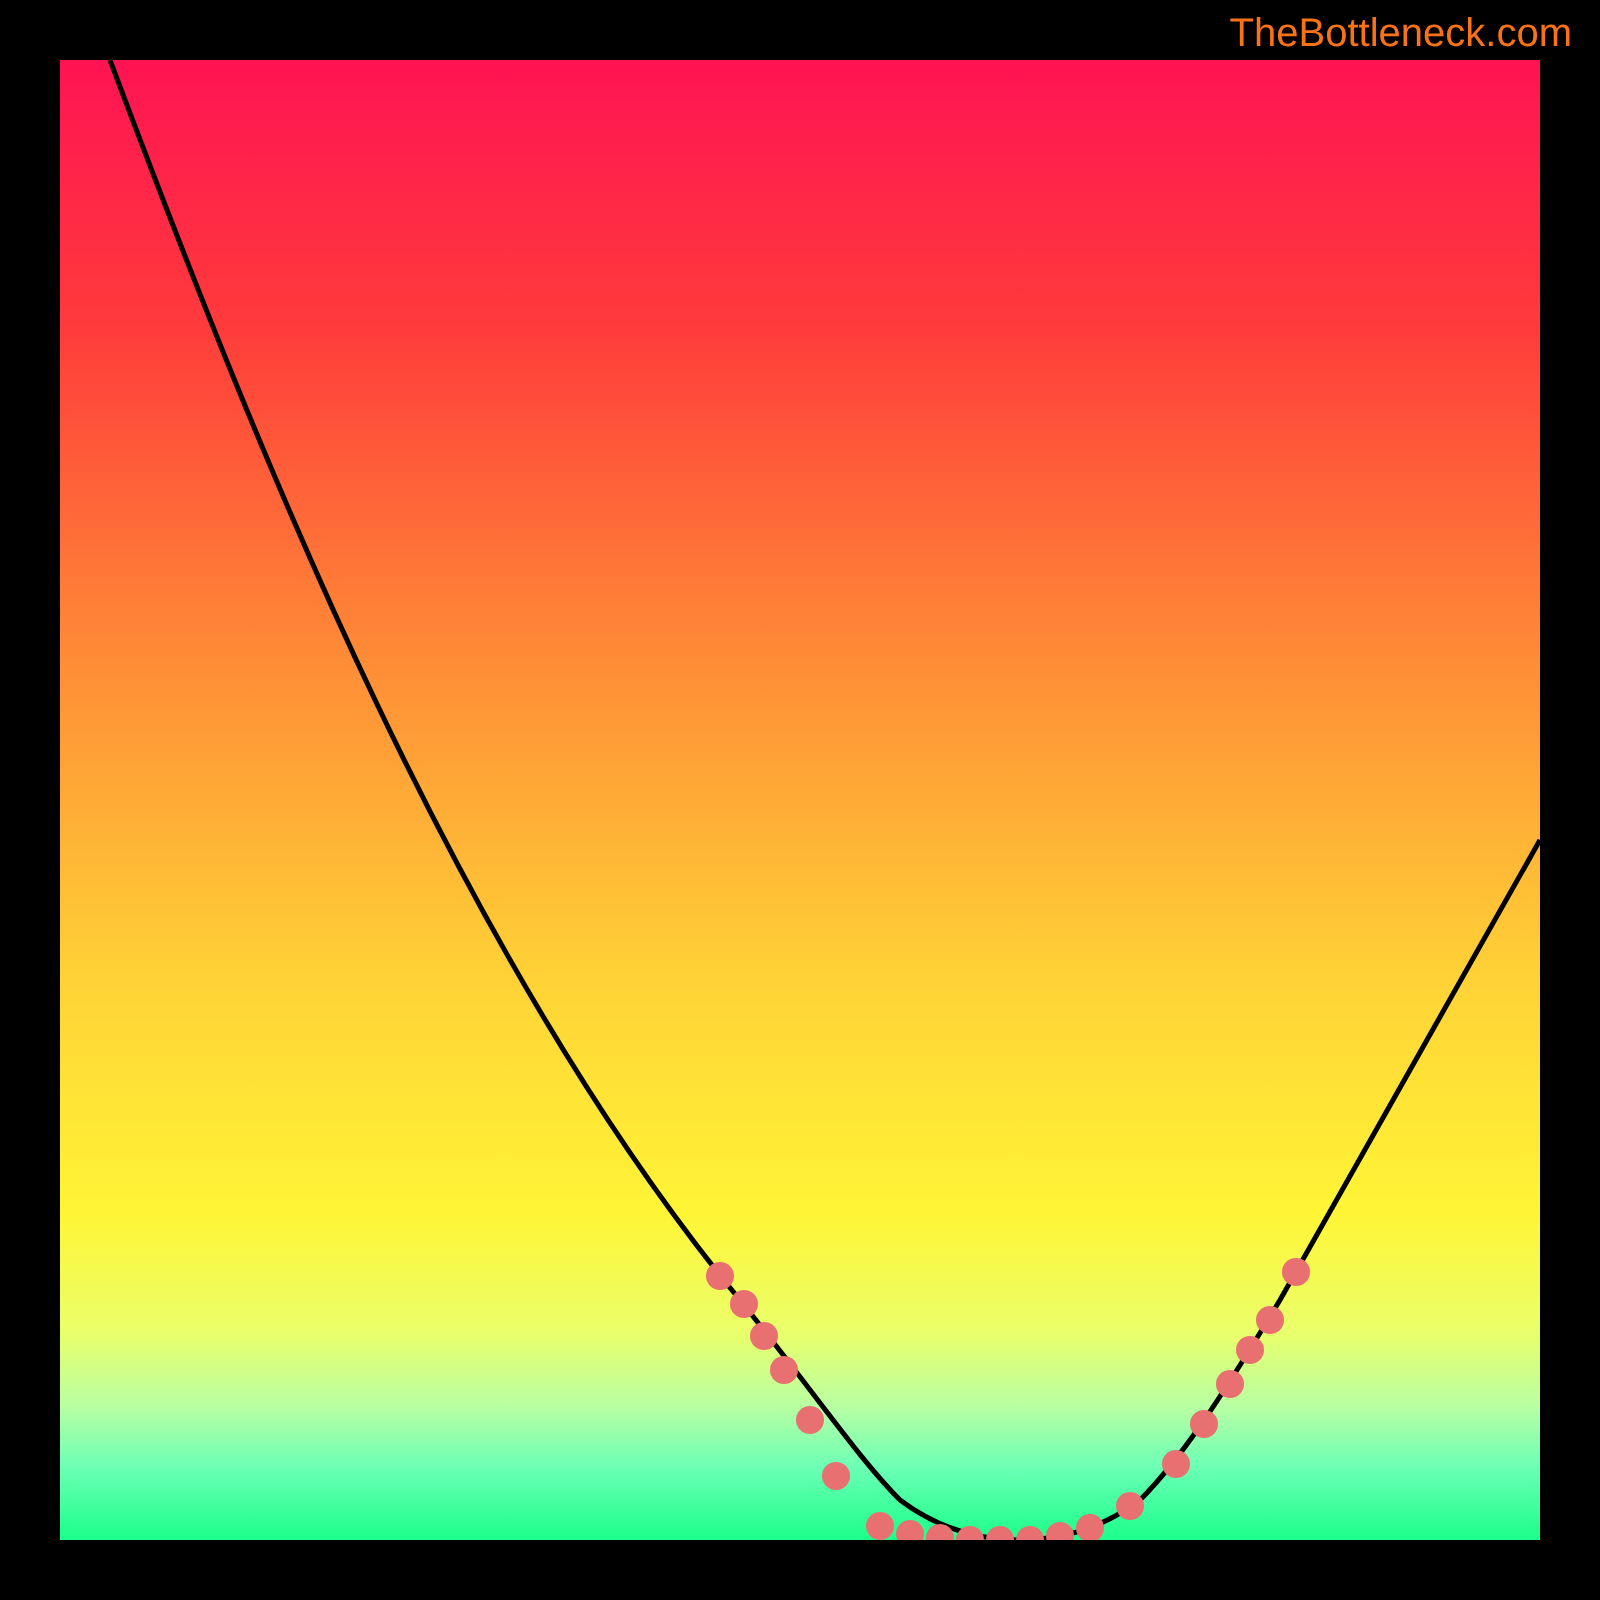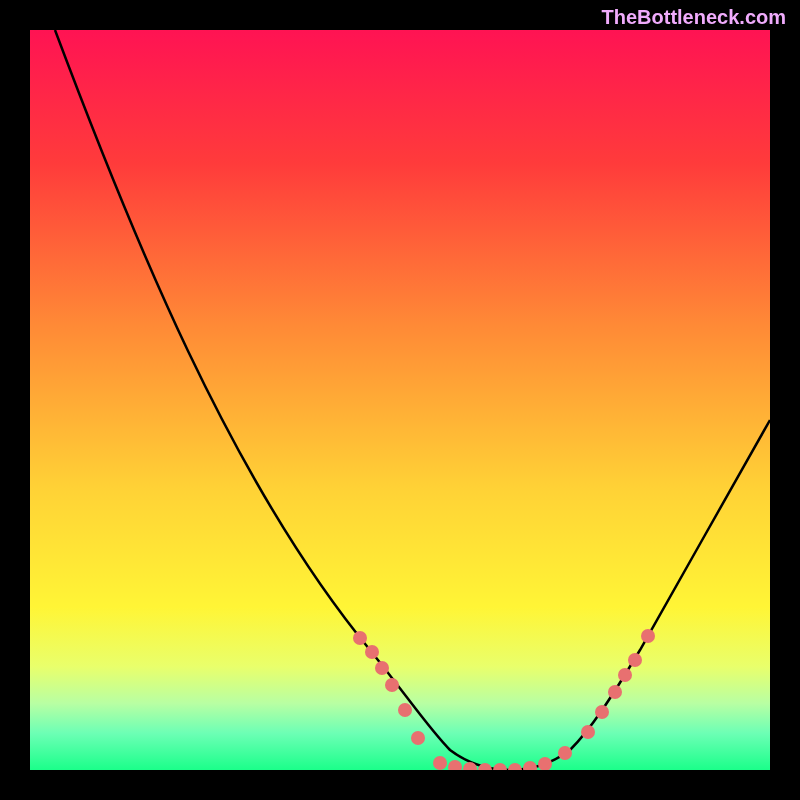--- a/index.html
+++ b/index.html
@@ -11,23 +11,23 @@
       width: 800px;
       height: 800px;
       background: #000;
       position: relative;
       font-family: Arial, sans-serif;
     }
     .watermark {
       position: absolute;
       top: 6px;
       right: 14px;
-      color: #f0abfc;
+      color: #f97316;
       font-size: 20px;
-      font-weight: 700;
+      font-weight: 400;
       z-index: 10;
     }
     .chart-area {
       position: absolute;
       top: 30px;
       left: 30px;
       width: 740px;
       height: 740px;
       overflow: hidden;
     }

